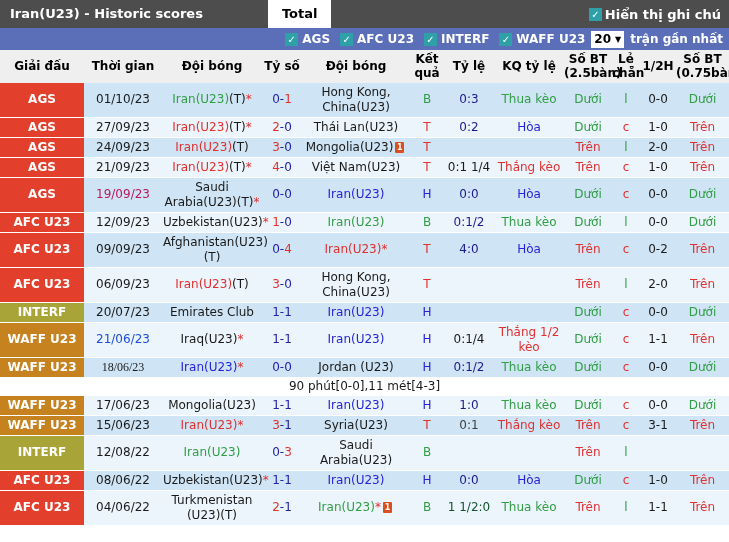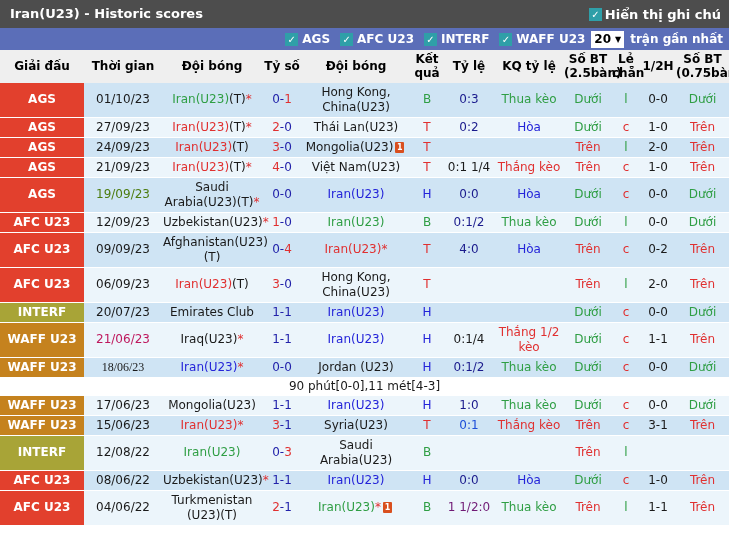--- a/index.html
+++ b/index.html
@@ -45,20 +45,21 @@
           vertical-align:middle; margin:0 2px; text-align:center; }
 </style>
 </head>
 <body>
 
 <div class="app">
 
   <div class="titlebar">
     <span class="title">Iran(U23) - Historic scores</span>
     <div class="tabs">
+      <span class="tab active">Total</span>
     </div>
     <div class="tb-spacer"></div>
     <label class="note-toggle">
       <span class="cb">✓</span>
       <span>Hiển thị ghi chú</span>
     </label>
   </div>
 
   <div class="filterbar">
     <span id="filters" style="display: inline-flex; gap: 10px;">
@@ -169,21 +170,21 @@
           <td style="color: rgb(224, 48, 48);">T</td>
           <td style="color: rgb(26, 26, 26);">0:1 1/4</td>
           <td style="color: rgb(224, 48, 48);">Thắng kèo</td>
           <td style="color: rgb(224, 48, 48);">Trên</td>
           <td style="color: rgb(224, 48, 48);">c</td>
           <td style="color: rgb(26, 26, 26);">1-0</td>
           <td style="color: rgb(224, 48, 48);">Trên</td>
         </tr>
         <tr class="odd">
           <td class="league" style="color: rgb(255, 255, 255); background: rgb(226, 64, 45);">AGS</td>
-          <td style="color: #4d7c0f;">19/09/23</td>
+          <td style="color: #be185d;">19/09/23</td>
           <td><span style="color: rgb(26, 26, 26);">Saudi Arabia(U23)</span><span class="tsuf">(T)</span><span class="star">*</span></td>
           <td><span style="color: rgb(34, 34, 170);">0</span><span style="color: rgb(34, 34, 170);">-</span><span style="color: rgb(34, 34, 170);">0</span></td>
           <td><span style="color: rgb(36, 36, 217);">Iran(U23)</span></td>
           <td style="color: rgb(36, 36, 217);">H</td>
           <td style="color: rgb(26, 26, 140);">0:0</td>
           <td style="color: rgb(36, 36, 217);">Hòa</td>
           <td style="color: rgb(47, 158, 68);">Dưới</td>
           <td style="color: rgb(224, 48, 48);">c</td>
           <td style="color: rgb(26, 26, 26);">0-0</td>
           <td style="color: rgb(47, 158, 68);">Dưới</td>
@@ -239,21 +240,21 @@
           <td style="color: rgb(36, 36, 217);">H</td>
           <td style="color: rgb(26, 26, 140);"></td>
           <td style="color: rgb(26, 26, 26);"></td>
           <td style="color: rgb(47, 158, 68);">Dưới</td>
           <td style="color: rgb(224, 48, 48);">c</td>
           <td style="color: rgb(26, 26, 26);">0-0</td>
           <td style="color: rgb(47, 158, 68);">Dưới</td>
         </tr>
         <tr class="even">
           <td class="league" style="color: rgb(255, 255, 255); background: rgb(197, 130, 30);">WAFF U23</td>
-          <td style="color: #be185d;">21/06/23</td>
+          <td style="color: #1d4ed8;">21/06/23</td>
           <td><span style="color: rgb(26, 26, 26);">Iraq(U23)</span><span class="star">*</span></td>
           <td><span style="color: rgb(34, 34, 170);">1</span><span style="color: rgb(34, 34, 170);">-</span><span style="color: rgb(34, 34, 170);">1</span></td>
           <td><span style="color: rgb(36, 36, 217);">Iran(U23)</span></td>
           <td style="color: rgb(36, 36, 217);">H</td>
           <td style="color: rgb(26, 26, 26);">0:1/4</td>
           <td style="color: rgb(224, 48, 48);">Thắng 1/2 kèo</td>
           <td style="color: rgb(47, 158, 68);">Dưới</td>
           <td style="color: rgb(224, 48, 48);">c</td>
           <td style="color: rgb(26, 26, 26);">1-1</td>
           <td style="color: rgb(224, 48, 48);">Trên</td>
@@ -289,21 +290,21 @@
           <td style="color: rgb(26, 26, 26);">0-0</td>
           <td style="color: rgb(47, 158, 68);">Dưới</td>
         </tr>
         <tr class="odd">
           <td class="league" style="color: rgb(255, 255, 255); background: rgb(197, 130, 30);">WAFF U23</td>
           <td style="color: rgb(26, 26, 26);">15/06/23</td>
           <td><span style="color: rgb(224, 48, 48);">Iran(U23)</span><span class="star">*</span></td>
           <td><span style="color: rgb(224, 48, 48);">3</span><span style="color: rgb(34, 34, 170);">-</span><span style="color: rgb(34, 34, 170);">1</span></td>
           <td><span style="color: rgb(26, 26, 26);">Syria(U23)</span></td>
           <td style="color: rgb(224, 48, 48);">T</td>
-          <td style="color: #1d4ed8;">0:1</td>
+          <td style="color: #404040;">0:1</td>
           <td style="color: rgb(224, 48, 48);">Thắng kèo</td>
           <td style="color: rgb(224, 48, 48);">Trên</td>
           <td style="color: rgb(224, 48, 48);">c</td>
           <td style="color: rgb(26, 26, 26);">3-1</td>
           <td style="color: rgb(224, 48, 48);">Trên</td>
         </tr>
         <tr class="even">
           <td class="league" style="color: rgb(255, 255, 255); background: rgb(168, 164, 55);">INTERF</td>
           <td style="color: rgb(26, 26, 26);">12/08/22</td>
           <td><span style="color: rgb(47, 158, 68);">Iran(U23)</span></td>
@@ -331,21 +332,21 @@
           <td style="color: rgb(26, 26, 26);">1-0</td>
           <td style="color: rgb(224, 48, 48);">Trên</td>
         </tr>
         <tr class="even">
           <td class="league" style="color: rgb(255, 255, 255); background: rgb(226, 64, 45);">AFC U23</td>
           <td style="color: rgb(26, 26, 26);">04/06/22</td>
           <td><span style="color: rgb(26, 26, 26);">Turkmenistan (U23)</span><span class="tsuf">(T)</span></td>
           <td><span style="color: rgb(224, 48, 48);">2</span><span style="color: rgb(34, 34, 170);">-</span><span style="color: rgb(34, 34, 170);">1</span></td>
           <td><span style="color: rgb(47, 158, 68);">Iran(U23)</span><span class="star">*</span><span class="card">1</span></td>
           <td style="color: rgb(47, 158, 68);">B</td>
-          <td style="color: #701a75;">1 1/2:0</td>
+          <td style="color: #14532d;">1 1/2:0</td>
           <td style="color: rgb(47, 158, 68);">Thua kèo</td>
           <td style="color: rgb(224, 48, 48);">Trên</td>
           <td style="color: rgb(47, 158, 68);">l</td>
           <td style="color: rgb(26, 26, 26);">1-1</td>
           <td style="color: rgb(224, 48, 48);">Trên</td>
         </tr>
       </tbody>
   </table>
 
 </div>

